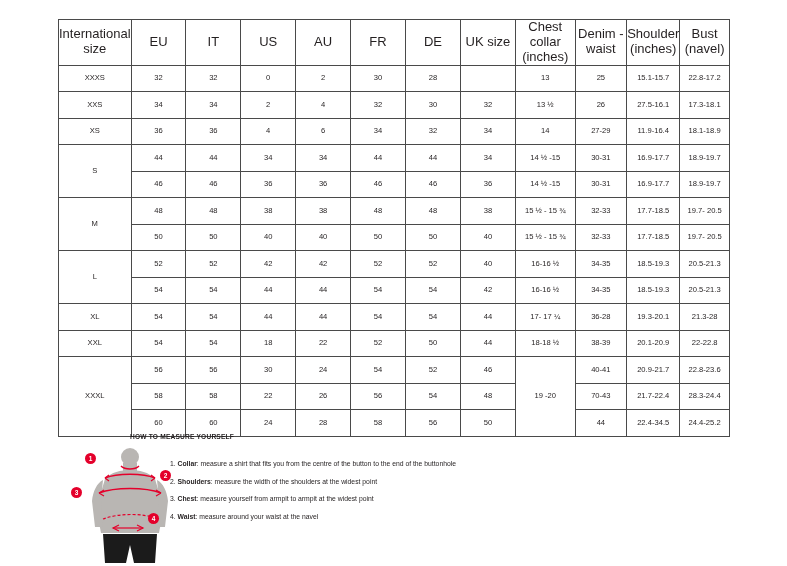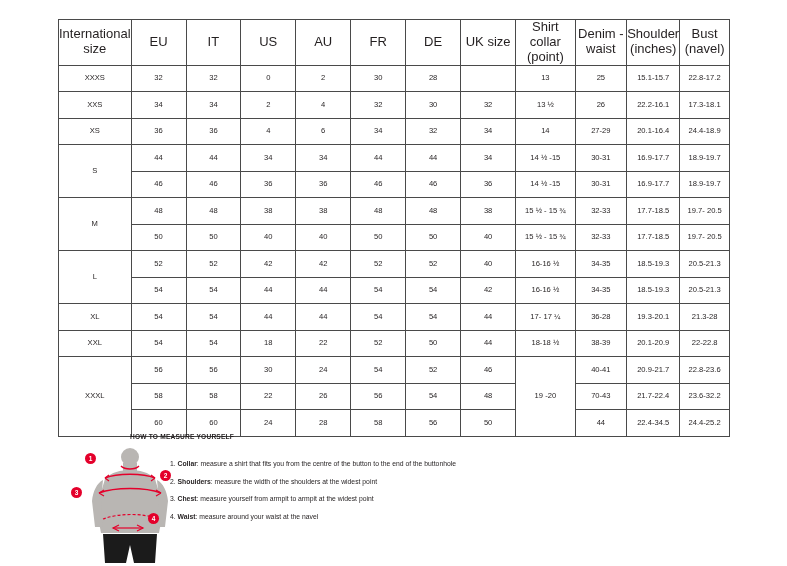--- a/index.html
+++ b/index.html
@@ -143,21 +143,21 @@
         <th>
           <span>FR</span>
         </th>
         <th>
           <span>DE</span>
         </th>
         <th>
           <span>UK size</span>
         </th>
         <th>
-          <span>Shirt collar (point)</span>
+          <span>Chest collar (inches)</span>
         </th>
         <th>
           <span>Denim - waist</span>
         </th>
         <th>
           <span>Shoulder (inches)</span>
         </th>
         <th>
           <span>Bust (navel)</span>
         </th>
@@ -182,36 +182,36 @@
           <td>XXS</td>
           <td>34</td>
           <td>34</td>
           <td>2</td>
           <td>4</td>
           <td>32</td>
           <td>30</td>
           <td>32</td>
           <td>13 ½</td>
           <td>26</td>
-          <td>22.2-16.1</td>
+          <td>27.5-16.1</td>
           <td>17.3-18.1</td>
         </tr>
         <tr>
           <td>XS</td>
           <td>36</td>
           <td>36</td>
           <td>4</td>
           <td>6</td>
           <td>34</td>
           <td>32</td>
           <td>34</td>
           <td>14</td>
           <td>27-29</td>
-          <td>20.1-16.4</td>
-          <td>24.4-18.9</td>
+          <td>11.9-16.4</td>
+          <td>18.1-18.9</td>
         </tr>
         <tr>
           <td rowspan="2">S</td>
           <td>44</td>
           <td>44</td>
           <td>34</td>
           <td>34</td>
           <td>44</td>
           <td>44</td>
           <td>34</td>
@@ -332,21 +332,21 @@
         <tr>
           <td>58</td>
           <td>58</td>
           <td>22</td>
           <td>26</td>
           <td>56</td>
           <td>54</td>
           <td>48</td>
           <td>70-43</td>
           <td>21.7-22.4</td>
-          <td>23.6-32.2</td>
+          <td>28.3-24.4</td>
         </tr>
         <tr>
           <td>60</td>
           <td>60</td>
           <td>24</td>
           <td>28</td>
           <td>58</td>
           <td>56</td>
           <td>50</td>
           <td>44</td>

